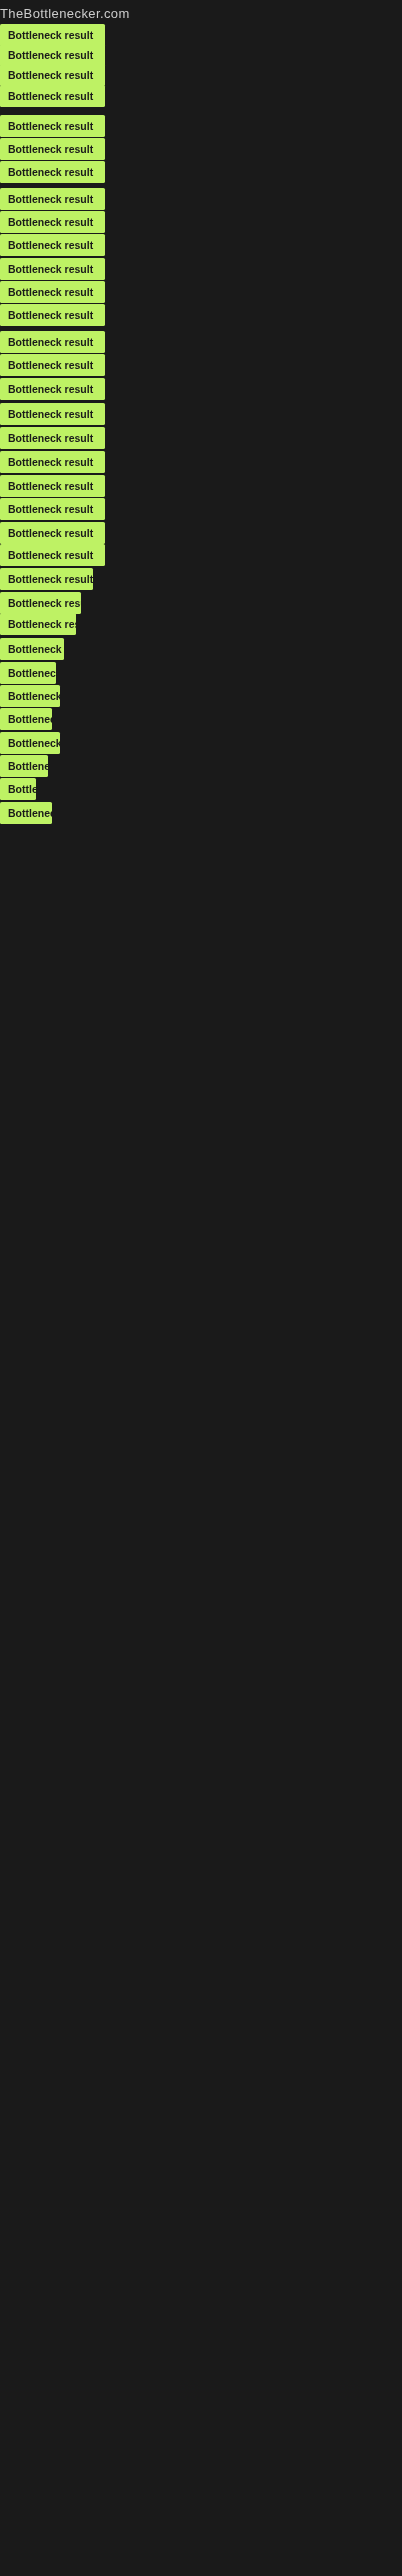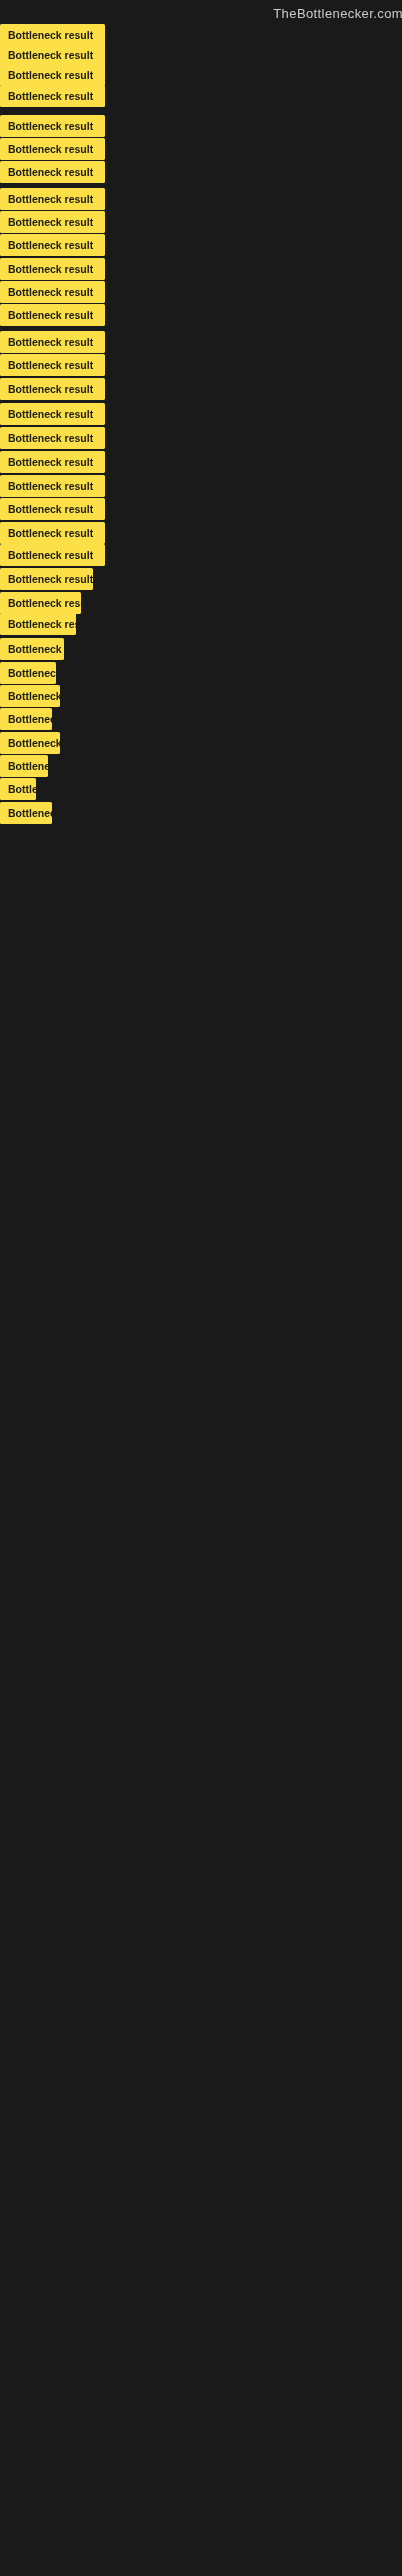--- a/index.html
+++ b/index.html
@@ -10,31 +10,31 @@
 
     body {
       width: 403px;
       min-height: 2576px;
       background-color: #1a1a1a;
       font-family: Arial, sans-serif;
       position: relative;
     }
 
     .site-title {
-      text-align: right;
+      text-align: left;
       color: #cccccc;
       font-size: 13px;
       padding: 6.4px 0;
       letter-spacing: 0.4px;
     }
 
     .bottleneck-item {
       position: absolute;
       left: 0;
-      background-color: #fde047;
+      background-color: #bef264;
       color: #1a1a1a;
       font-size: 10.5px;
       font-weight: bold;
       padding: 4.8px 8px;
       border-radius: 1.6px;
       white-space: nowrap;
       overflow: hidden;
     }
   </style>
 </head>

